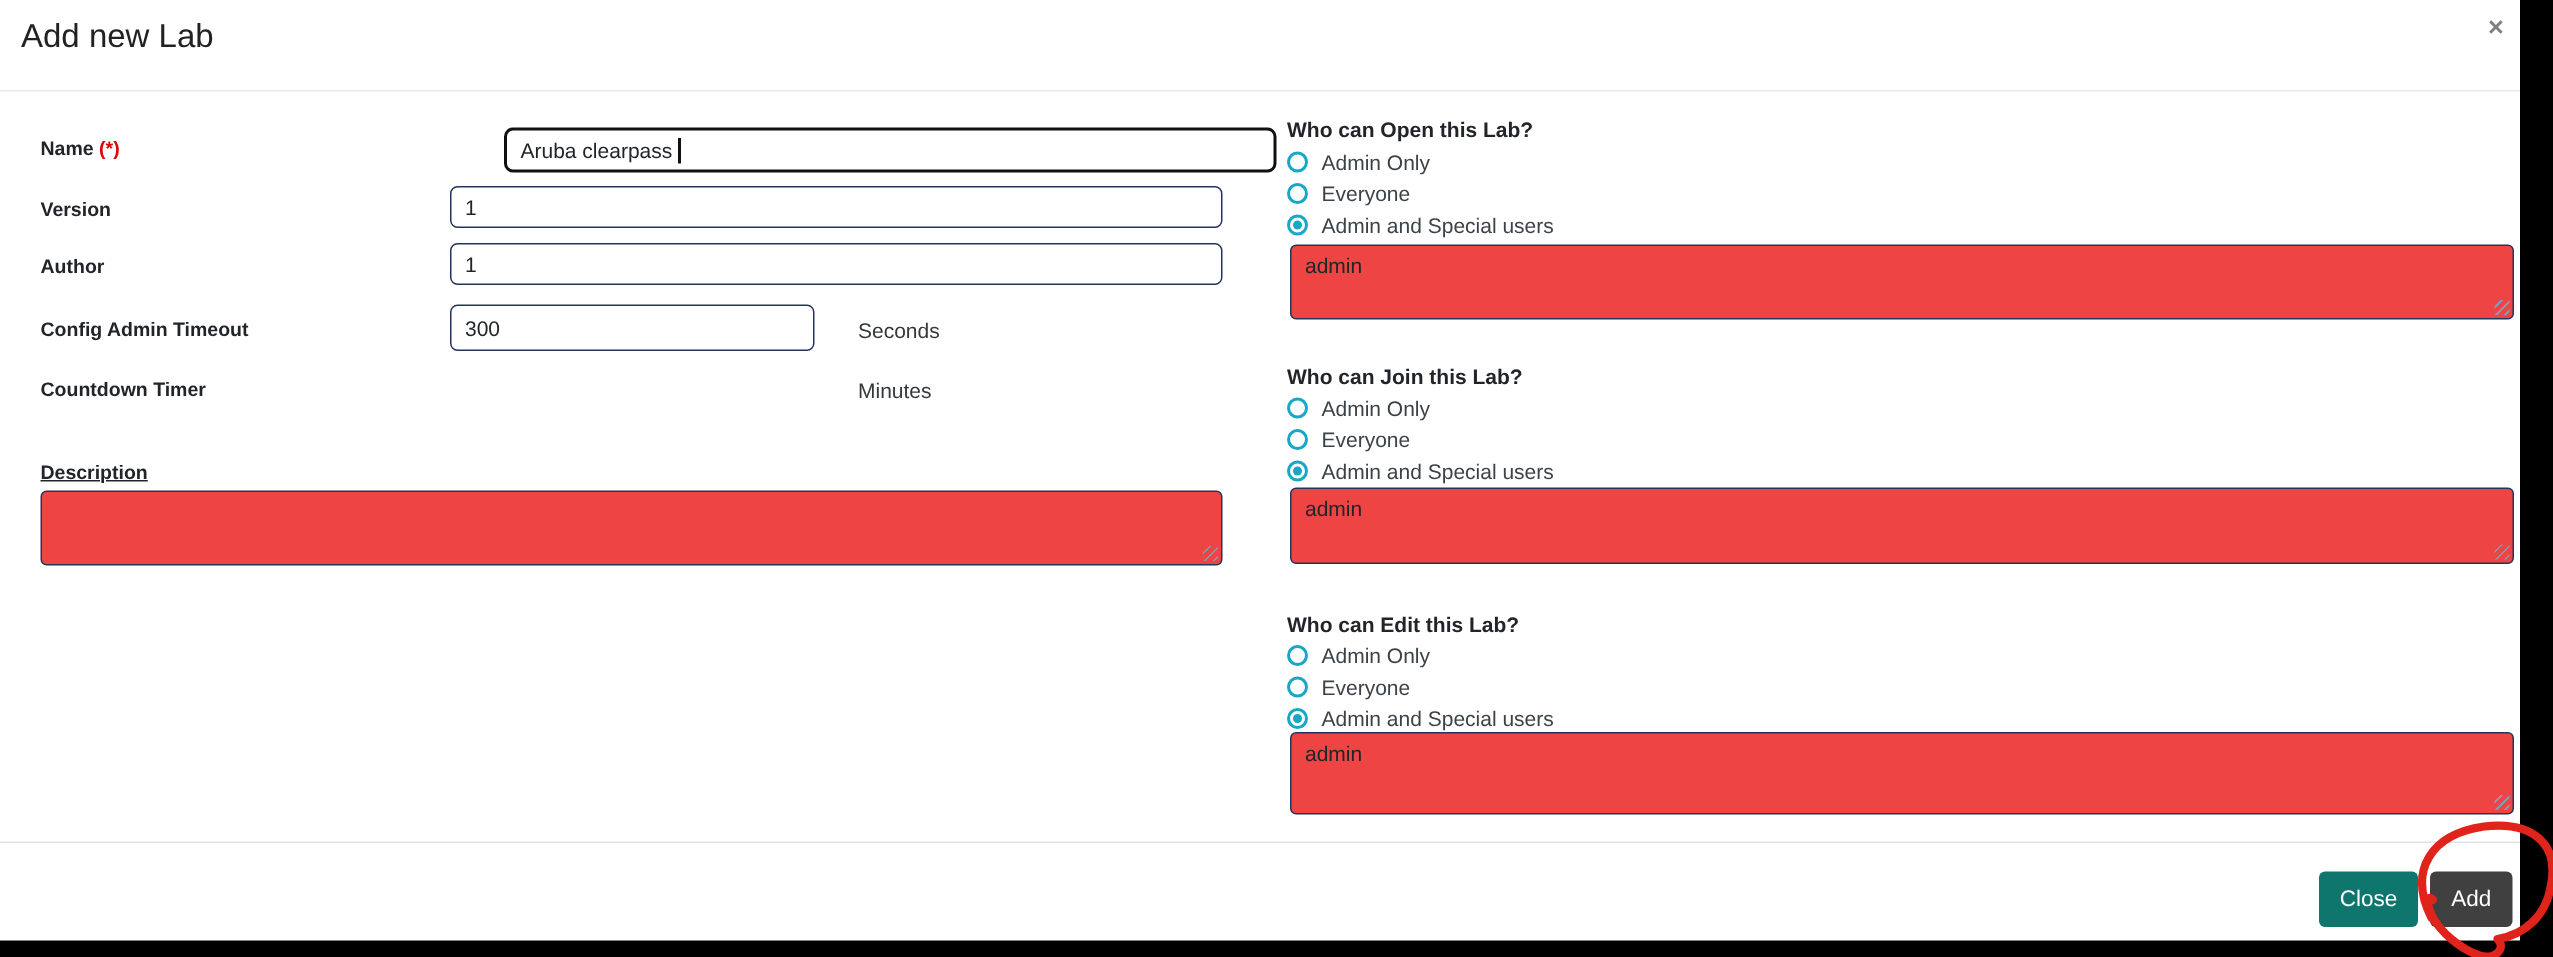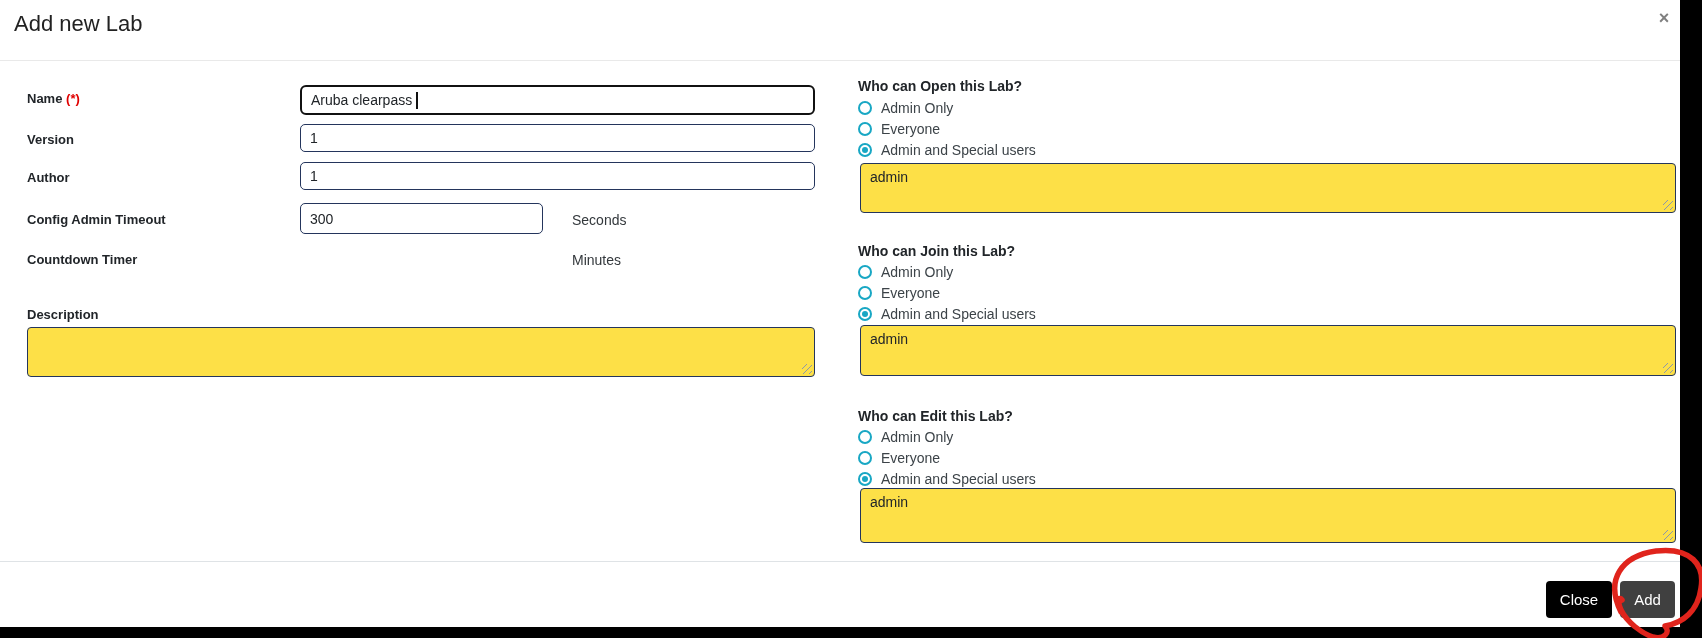--- a/index.html
+++ b/index.html
@@ -21,39 +21,39 @@
   .input-box { position:absolute; background:#fff; border:1px solid #24355c; border-radius:5px;
                display:flex; align-items:center; padding-left:9px; font-size:14px; color:#212529; }
   .input-box.focused { border:2px solid #111; border-radius:6px; }
   .long  { left:300px; width:515px; height:28px; }
   .short { left:300px; width:243px; height:31px; }
   .unit-label { position:absolute; left:572px; font-size:14px; color:#33383c; }
 
   .caret { display:inline-block; width:1.5px; height:17px; background:#111; margin-left:4px; }
 
   
-  .ta { position:absolute; background:#fde047; border:1px solid #24355c; border-radius:4px;
+  .ta { position:absolute; background:#ef4444; border:1px solid #24355c; border-radius:4px;
         font-size:14px; color:#212529; padding:5px 9px; }
   .resize-handle { position:absolute; right:2px; bottom:2px; width:10px; height:10px;
         background:repeating-linear-gradient(135deg, transparent 0 3px, #8b97ab 3px 4.2px); }
 
   
   .perm-q { position:absolute; font-size:14px; font-weight:700; color:#212529; }
   .radio-row { position:absolute; left:858px; height:19px; display:flex; align-items:center; cursor:pointer; }
   .radio { width:14px; height:14px; border:2px solid #18a7c4; border-radius:50%; position:relative;
            background:#fff; flex:0 0 auto; }
   .radio.selected::after { content:""; position:absolute; left:2px; top:2px; width:6px; height:6px;
            border-radius:50%; background:#18a7c4; }
   .radio-label { margin-left:9px; font-size:14px; color:#3c4348; }
 
   
   .footer-divider { position:absolute; left:0; top:561px; width:1680px; height:1px; background:#dfe3e6; }
   .btn { position:absolute; top:581px; height:37px; border:none; border-radius:4px; color:#fff;
          font-size:15px; font-family:"Liberation Sans", sans-serif; cursor:pointer; }
-  .btn-close { left:1546px; width:66px; background:#000000; }
+  .btn-close { left:1546px; width:66px; background:#0f766e; }
   .btn-add   { left:1620px; width:55px; background:#404040; }
 
   
   .edge-right  { position:absolute; left:1680px; top:0; width:22px; height:638px; background:#000; }
   .edge-bottom { position:absolute; left:0; top:627px; width:1702px; height:11px; background:#000; }
 
   
   .annotation-svg { position:absolute; left:0; top:0; width:1702px; height:638px;
                     pointer-events:none; z-index:50; }
 </style>
@@ -63,21 +63,21 @@
 <div class="page">
 
   <div class="dialog-title">Add new Lab</div>
   <div class="close-x">×</div>
   <div class="header-divider"></div>
 
   <div class="fld-label" style="top:91px;">
     <span>Name</span>
     <span class="req">(*)</span>
   </div>
-  <div class="input-box long focused" style="top:85px; height:30px;">
+  <div class="input-box long focused" style="top:85px; height:30px;margin-left:36px;">
     <span>Aruba clearpass</span>
       <span class="caret"></span>
   </div>
 
   <div class="fld-label" style="top:132px;">Version</div>
   <div class="input-box long" style="top:124px;">
     <span>1</span>
   </div>
 
   <div class="fld-label" style="top:170px;">Author</div>
@@ -87,21 +87,21 @@
 
   <div class="fld-label" style="top:212px;">Config Admin Timeout</div>
   <div class="input-box short" style="top:203px;">
     <span>300</span>
   </div>
   <div class="unit-label" style="top:212px;">Seconds</div>
 
   <div class="fld-label" style="top:252px;">Countdown Timer</div>
   <div class="unit-label" style="top:252px;">Minutes</div>
 
-  <div class="fld-label" style="top:307px;">Description</div>
+  <div class="fld-label" style="top:307px;text-decoration:underline;">Description</div>
   <div class="ta" style="left:27px; top:327px; width:788px; height:50px;">
     <span></span>
     <span class="resize-handle"></span>
   </div>
 
   <div class="perm-q" style="left:858px; top:78px;">Who can Open this Lab?</div>
   <div class="radio-row" style="top:98px;">
     <span class="radio"></span>
     <span class="radio-label">Admin Only</span>
   </div>

